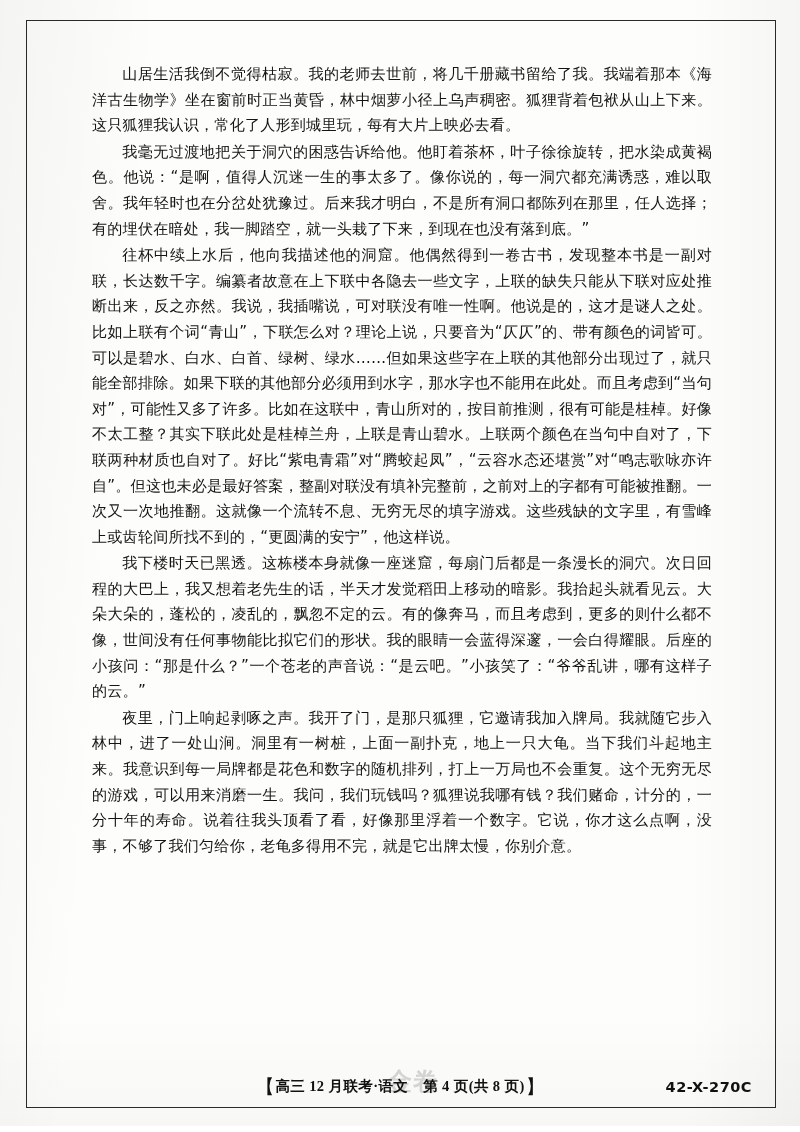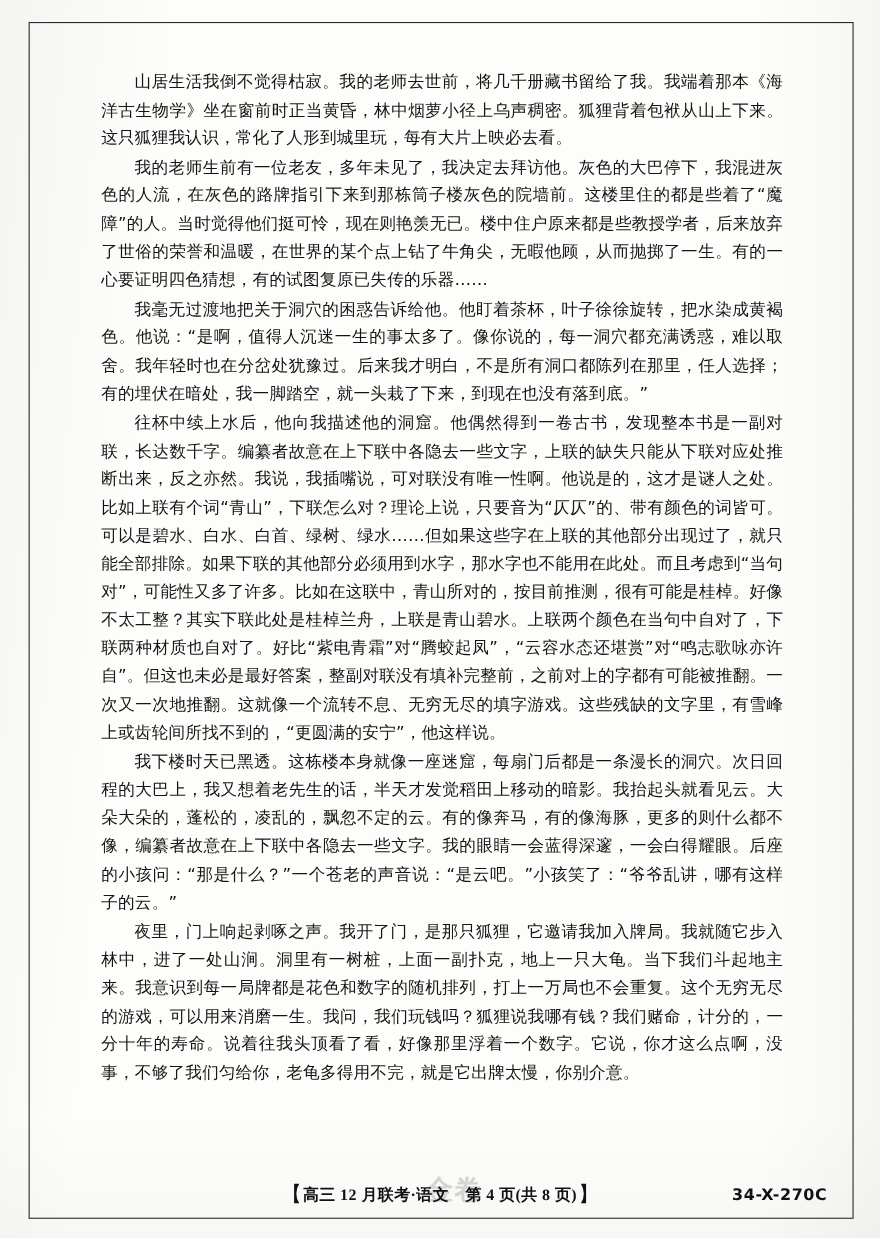--- a/index.html
+++ b/index.html
@@ -109,29 +109,28 @@
 </style>
 </head>
 <body>
 
 <div class="page">
   <div class="paper-tint"></div>
   <div class="border-frame"></div>
 
   <div class="content">
     <p class="para">山居生活我倒不觉得枯寂。我的老师去世前，将几千册藏书留给了我。我端着那本《海洋古生物学》坐在窗前时正当黄昏，林中烟萝小径上乌声稠密。狐狸背着包袱从山上下来。这只狐狸我认识，常化了人形到城里玩，每有大片上映必去看。</p>
-    <p class="para">我的老师生前有一位老友，多年未见了，我决定去拜访他。灰色的大巴停下，我混进灰色的人流，在灰色的路牌指引下来到那栋筒子楼灰色的院墙前。这楼里住的都是些着了“魔障”的人。当时觉得他们挺可怜，现在则艳羡无已。楼中住户原来都是些教授学者，后来放弃了世俗的荣誉和温暖，在世界的某个点上钻了牛角尖，无暇他顾，从而抛掷了一生。有的一心要证明四色猜想，有的试图复原已失传的乐器……</p>
     <p class="para">我毫无过渡地把关于洞穴的困惑告诉给他。他盯着茶杯，叶子徐徐旋转，把水染成黄褐色。他说：“是啊，值得人沉迷一生的事太多了。像你说的，每一洞穴都充满诱惑，难以取舍。我年轻时也在分岔处犹豫过。后来我才明白，不是所有洞口都陈列在那里，任人选择；有的埋伏在暗处，我一脚踏空，就一头栽了下来，到现在也没有落到底。”</p>
     <p class="para">往杯中续上水后，他向我描述他的洞窟。他偶然得到一卷古书，发现整本书是一副对联，长达数千字。编纂者故意在上下联中各隐去一些文字，上联的缺失只能从下联对应处推断出来，反之亦然。我说，我插嘴说，可对联没有唯一性啊。他说是的，这才是谜人之处。比如上联有个词“青山”，下联怎么对？理论上说，只要音为“仄仄”的、带有颜色的词皆可。可以是碧水、白水、白首、绿树、绿水……但如果这些字在上联的其他部分出现过了，就只能全部排除。如果下联的其他部分必须用到水字，那水字也不能用在此处。而且考虑到“当句对”，可能性又多了许多。比如在这联中，青山所对的，按目前推测，很有可能是桂棹。好像不太工整？其实下联此处是桂棹兰舟，上联是青山碧水。上联两个颜色在当句中自对了，下联两种材质也自对了。好比“紫电青霜”对“腾蛟起凤”，“云容水态还堪赏”对“鸣志歌咏亦许自”。但这也未必是最好答案，整副对联没有填补完整前，之前对上的字都有可能被推翻。一次又一次地推翻。这就像一个流转不息、无穷无尽的填字游戏。这些残缺的文字里，有雪峰上或齿轮间所找不到的，“更圆满的安宁”，他这样说。</p>
-    <p class="para">我下楼时天已黑透。这栋楼本身就像一座迷窟，每扇门后都是一条漫长的洞穴。次日回程的大巴上，我又想着老先生的话，半天才发觉稻田上移动的暗影。我抬起头就看见云。大朵大朵的，蓬松的，凌乱的，飘忽不定的云。有的像奔马，有的像海豚，更多的则什么都不像，编纂者故意在上下联中各隐去一些文字。我的眼睛一会蓝得深邃，一会白得耀眼。后座的小孩问：“那是什么？”一个苍老的声音说：“是云吧。”小孩笑了：“爷爷乱讲，哪有这样子的云。”</p>
+    <p class="para">我下楼时天已黑透。这栋楼本身就像一座迷窟，每扇门后都是一条漫长的洞穴。次日回程的大巴上，我又想着老先生的话，半天才发觉稻田上移动的暗影。我抬起头就看见云。大朵大朵的，蓬松的，凌乱的，飘忽不定的云。有的像奔马，而且考虑到，更多的则什么都不像，世间没有任何事物能比拟它们的形状。我的眼睛一会蓝得深邃，一会白得耀眼。后座的小孩问：“那是什么？”一个苍老的声音说：“是云吧。”小孩笑了：“爷爷乱讲，哪有这样子的云。”</p>
     <p class="para">夜里，门上响起剥啄之声。我开了门，是那只狐狸，它邀请我加入牌局。我就随它步入林中，进了一处山涧。洞里有一树桩，上面一副扑克，地上一只大龟。当下我们斗起地主来。我意识到每一局牌都是花色和数字的随机排列，打上一万局也不会重复。这个无穷无尽的游戏，可以用来消磨一生。我问，我们玩钱吗？狐狸说我哪有钱？我们赌命，计分的，一分十年的寿命。说着往我头顶看了看，好像那里浮着一个数字。它说，你才这么点啊，没事，不够了我们匀给你，老龟多得用不完，就是它出牌太慢，你别介意。</p>
   </div>
 
   <div class="footer">
     <div class="watermark">金卷</div>
     <div class="footer-center">
       <span class="brace">【</span>
       <span class="footer-text">高三 12 月联考·语文　第 4 页(共 8 页)</span>
       <span class="brace">】</span>
     </div>
-    <div class="footer-code">34-X-270C</div>
+    <div class="footer-code">42-X-270C</div>
   </div>
 </div>
 
 </body></html>

